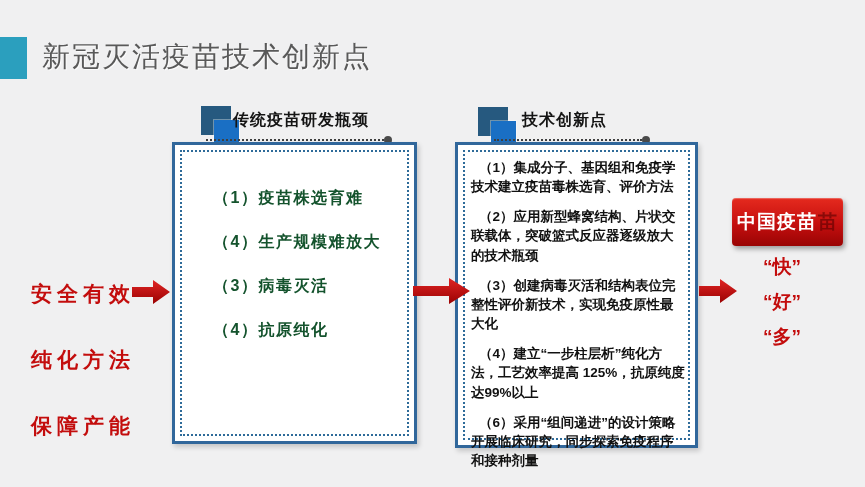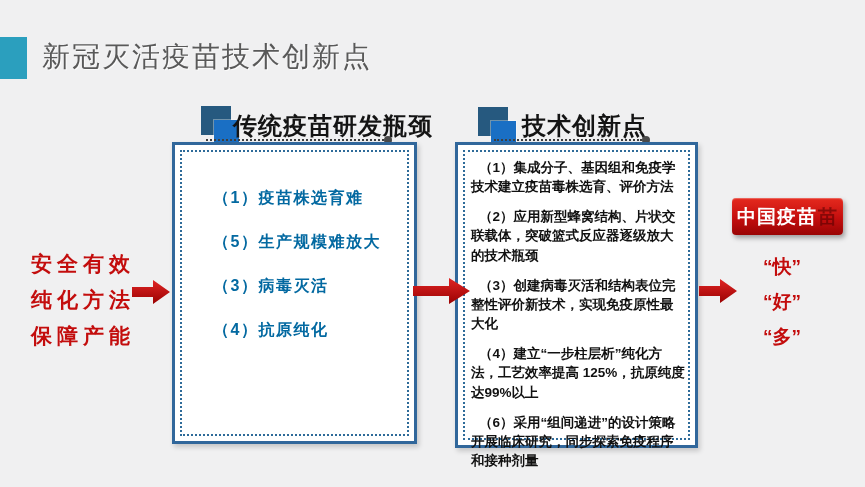--- a/index.html
+++ b/index.html
@@ -20,39 +20,39 @@
     position:absolute; left:42px; top:38px;
     font-size:28px; letter-spacing:2px; color:#595959; font-weight:500;
     text-shadow:1px 1px 0 rgba(255,255,255,.7);
     text-align:right;
   }
 
   
   .sq-big { position:absolute; width:30px; height:29px; background:#26597f; }
   .sq-small { position:absolute; width:25px; height:25px; background:#1a6fc4; box-shadow:0 0 0 1px rgba(255,255,255,.35); }
   .panel-header {
-    position:absolute; font-size:24px; font-weight:bold; color:#141414;
+    position:absolute; font-size:16px; font-weight:bold; color:#141414;
     letter-spacing:1px; white-space:nowrap;
   }
   .dotline { position:absolute; height:0; border-top:2px dotted #3f3f3f; }
   .dot-end { position:absolute; width:8px; height:8px; border-radius:50%; background:#4a4a4a; }
 
   
   .panel {
     position:absolute; background:#ffffff;
     border:3px solid #31679b;
     box-shadow:2px 3px 5px rgba(0,0,0,.18);
   }
   .panel-inner {
     position:absolute; left:5px; top:5px; right:5px; bottom:5px;
     border:2px dotted #2e6b99;
   }
   .bottleneck-list { position:absolute; left:38px; top:44px; right:8px; }
   .bottleneck-item {
-    font-size:16px; font-weight:600; color:#0369a1;
+    font-size:16px; font-weight:600; color:#14532d;
     letter-spacing:1.5px; margin-bottom:26px; line-height:18px;
     white-space:nowrap;
   }
   .innovation-list { position:absolute; left:13px; top:13px; right:10px; }
   .innovation-item {
     font-size:13.5px; font-weight:bold; color:#111;
     line-height:1.42; margin-bottom:11px; text-indent:8px;
   }
 
   
@@ -60,26 +60,26 @@
     position:absolute;
     background:linear-gradient(180deg,#e52a1e 0%,#c40e0e 55%,#990404 100%);
     border-radius:4px;
     box-shadow:2px 3px 5px rgba(0,0,0,.35), inset 0 1px 1px rgba(255,255,255,.3);
     color:#ffffff; font-weight:bold;
     display:flex; align-items:center; justify-content:center;
     white-space:nowrap;
   }
   .banner .ghost { color:rgba(80,0,0,.55); margin-left:1px; }
   .goal-banner { left:14px; top:197px; width:117px; height:35px; font-size:20px; letter-spacing:2px; }
-  .result-banner { left:732px; top:198px; width:111px; height:37px; font-size:19px; letter-spacing:1px; }
+  .result-banner { left:732px; top:198px; width:111px; height:48px; font-size:19px; letter-spacing:1px; }
 
   .goal-lines { position:absolute; left:31px; top:246px; }
   .goal-line {
     font-size:21px; font-weight:bold; color:#c30d0d;
-    letter-spacing:5px; line-height:36px; white-space:nowrap;
+    letter-spacing:5px; line-height:36px; white-space:nowrap;margin-top:30px;
   }
   .result-lines { position:absolute; left:746px; top:249px; width:72px; text-align:center; }
   .result-line {
     font-size:19px; font-weight:bold; color:#c30d0d;
     line-height:35px; white-space:nowrap;
   }
 
   
   .flow-arrow { position:absolute; }
 </style>
@@ -100,21 +100,21 @@
   <div class="sq-big" style="left:201px; top:106px;"></div>
   <div class="sq-small" style="left:214px; top:120px;"></div>
   <div class="panel-header" style="left:233px; top:110px;">传统疫苗研发瓶颈</div>
   <div class="dotline" style="left:206px; top:139px; width:178px;"></div>
   <div class="dot-end" style="left:384px; top:136px;"></div>
 
   <div class="panel" style="left:172px; top:142px; width:245px; height:302px;">
     <div class="panel-inner"></div>
     <div class="bottleneck-list">
       <div class="bottleneck-item">（1）疫苗株选育难</div>
-      <div class="bottleneck-item">（5）生产规模难放大</div>
+      <div class="bottleneck-item">（4）生产规模难放大</div>
       <div class="bottleneck-item">（3）病毒灭活</div>
       <div class="bottleneck-item">（4）抗原纯化</div>
     </div>
   </div>
 
   <div class="sq-big" style="left:478px; top:107px;"></div>
   <div class="sq-small" style="left:491px; top:121px;"></div>
   <div class="panel-header" style="left:522px; top:110px;">技术创新点</div>
   <div class="dotline" style="left:494px; top:139px; width:148px;"></div>
   <div class="dot-end" style="left:642px; top:136px;"></div>

